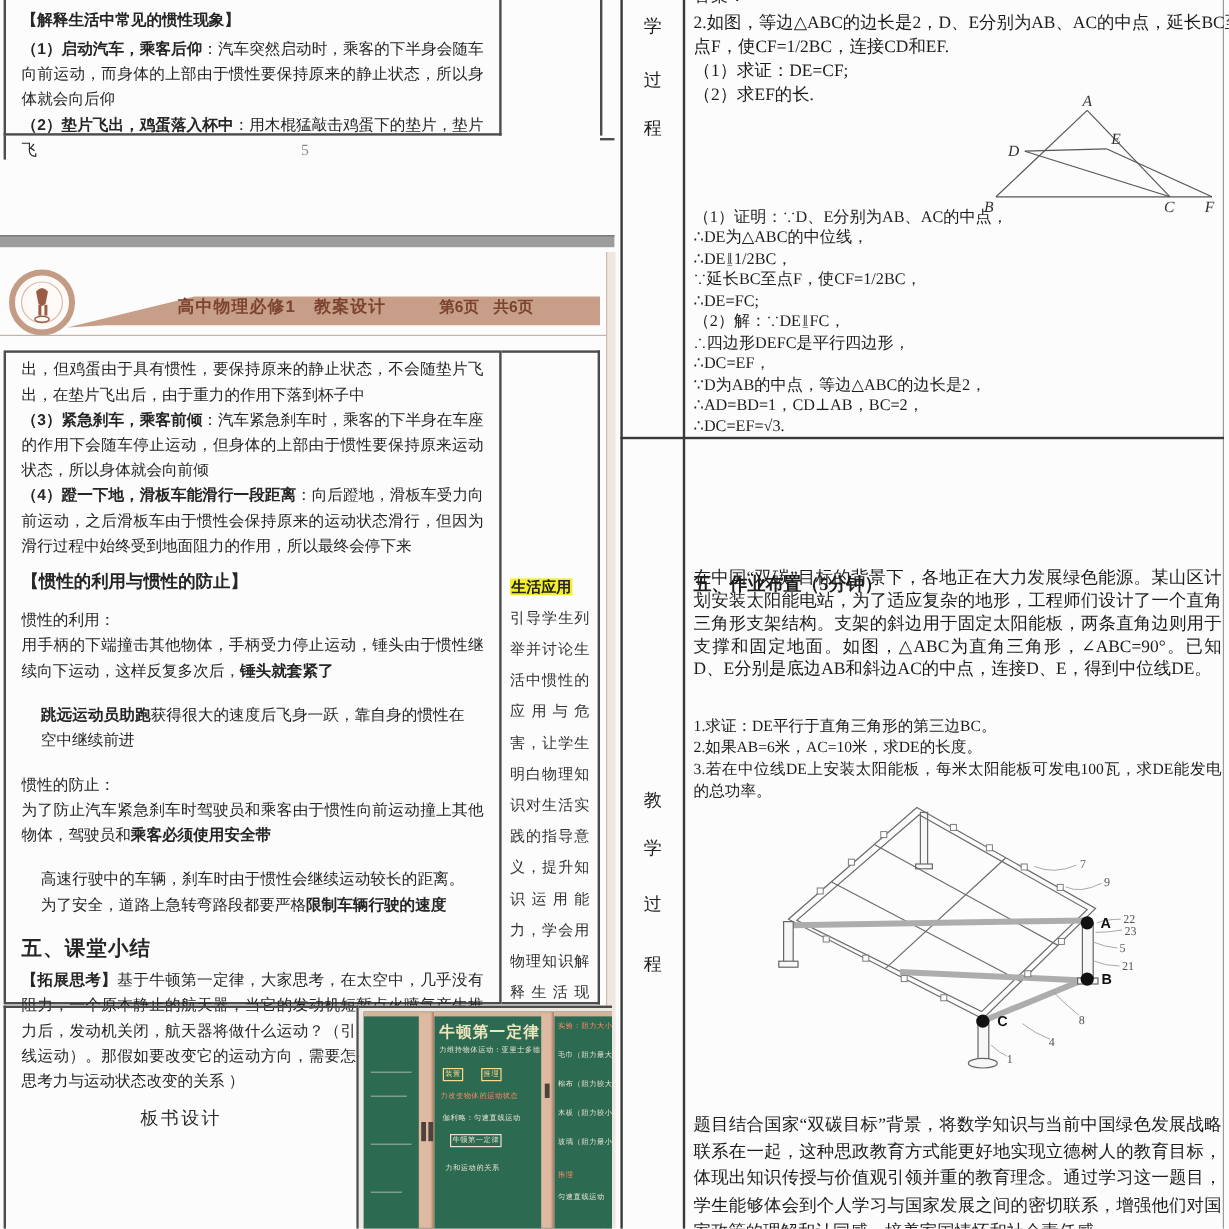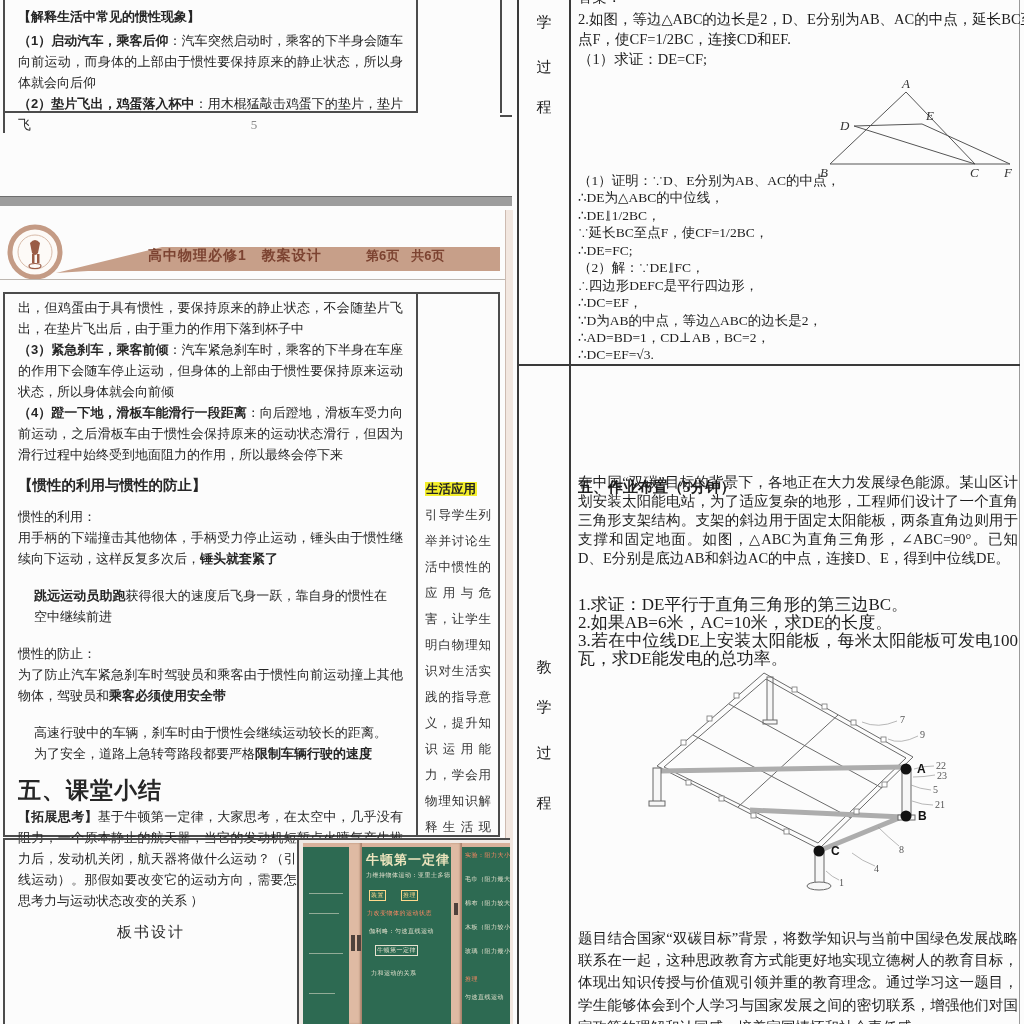--- a/index.html
+++ b/index.html
@@ -16,21 +16,21 @@
   .scandiv{left:0;top:196px;width:512px;height:9px;background:#9d9d9d;border-top:1px solid #6e6e6e}
   .hrule{left:0;top:279px;width:506px;height:1px;background:#bdb6b0}
   .bn-title{left:148px;top:247px;font-size:14px;font-weight:700;color:#7c4331;letter-spacing:1px}
   .bn-pages{left:366px;top:247px;font-size:13px;font-weight:700;color:#7c4331}
   .bn-pages span{margin-right:12px}
   .mainbox{left:3px;top:292px;width:415px;height:545px;border:2px solid #4c4c4c;box-sizing:border-box;padding:3px 13px 0 13px}
   .sidebox{left:418px;top:292px;width:82px;height:545px;border-top:2px solid #4c4c4c;border-right:2px solid #4c4c4c;border-bottom:2px solid #4c4c4c;box-sizing:border-box;padding-top:182px}
   .side-inner{width:66px;margin:0 auto;font-size:12.5px;line-height:26px;text-align:justify;color:#333}
   .hl{background:#f3ee2c;padding:0 1px;font-weight:700;color:#222}
   .h-mid{font-size:14.5px;font-weight:700;margin:10px 0}
-  .h-big{font-size:23px;font-weight:600;margin:7px 0 5px 0;letter-spacing:1px}
+  .h-big{font-size:17px;font-weight:600;margin:7px 0 5px 0;letter-spacing:1px}
   .bb-label-cell{left:3px;top:838px;width:296px;height:186px;border:2px solid #4c4c4c;border-bottom:none;box-sizing:border-box;display:flex;align-items:center;justify-content:center}
   .bb-label{font-size:15px;letter-spacing:2px;color:#2b2b2b}
   .bb-photo-cell{left:299px;top:838px;width:211px;height:186px;border-top:2px solid #4c4c4c;box-sizing:border-box;background:#efe9e4}
   .photo{left:303px;top:843px;width:207px;height:181px;background:#2d6a52;overflow:hidden}
   .photo .ftop{position:absolute;left:0;top:0;width:207px;height:4px;background:#d8b19b}
   .photo .strip{position:absolute;top:0;height:181px;background:#dfbaa3;box-shadow:inset -2px 0 2px #a9826c}
   .photo .handle{position:absolute;background:#4f423c}
   .bb-title{position:absolute;left:60px;top:8px;width:90px;text-align:center;color:#ece4bd;font-size:13px;font-weight:700;letter-spacing:1px;white-space:nowrap}
   .ck{position:absolute;font-size:6px;white-space:nowrap;letter-spacing:0.5px}
   .ck-w{color:#e6e2cf}
@@ -44,21 +44,21 @@
   .vline{background:#3a3a3a}
   .colchar{left:518px;width:52px;text-align:center;font-size:15px;color:#222;font-family:"Liberation Serif",serif}
   .probline{font-size:14.5px;line-height:20px;white-space:nowrap}
   .pline{font-size:13.5px;line-height:17.4px;white-space:nowrap}
   .pareq{display:inline-flex;flex-direction:column;align-items:center;font-size:9px;line-height:4.8px;transform:translateY(-2px);margin:0 1px}
   .pareq i{font-style:normal}
   .clipline{left:578px;top:0;height:7px;overflow:hidden;font-size:14.5px;line-height:20px}
   .clipline span{display:block;margin-top:-13px}
   .r2head{font-size:15px;font-weight:700}
   .r2par{width:440px;font-size:14.5px;line-height:19px;text-align:justify}
-  .r2item{font-size:17px;line-height:18px;width:440px;text-align:justify}
+  .r2item{font-size:13px;line-height:18px;width:440px;text-align:justify}
   .r2conc{width:440px;font-size:14.5px;line-height:22.2px;text-align:justify}
 </style>
 </head>
 <body>
 
 <div class="abs p5box cnp">
   <div style="font-weight:700;margin-bottom:3px">【解释生活中常见的惯性现象】</div>
   <p style="margin:0" class="cnp"><span class="b">（1）</span><span class="b">启动汽车，乘客后仰</span><span>：汽车突然启动时，乘客的下半身会随车向前运动，而身体的上部由于惯性要保持原来的静止状态，所以身体就会向后仰</span></p>
   <p style="margin:0" class="cnp"><span class="b">（2）</span><span class="b">垫片飞出，鸡蛋落入杯中</span><span>：用木棍猛敲击鸡蛋下的垫片，垫片飞</span></p>
 </div>
@@ -154,20 +154,21 @@
 <div class="abs colchar" style="top:744px">过</div>
 <div class="abs colchar" style="top:794px">程</div>
 
 <div class="abs clipline serif">
     <span>答案：</span>
   </div>
 <div class="abs serif" style="left:578px;top:9px;width:440px">
   <div class="probline">2.如图，等边△ABC的边长是2，D、E分别为AB、AC的中点，延长BC至</div>
   <div class="probline">点F，使CF=1/2BC，连接CD和EF.</div>
   <div class="probline">（1）求证：DE=CF;</div>
+  <div class="probline">（2）求EF的长.</div>
 </div>
 
 <svg class="abs" style="left:818px;top:76px" width="202" height="104">
   <g stroke="#555" stroke-width="1" fill="none">
     <line x1="12" y1="88" x2="88" y2="16"></line>
     <line x1="88" y1="16" x2="157" y2="88"></line>
     <line x1="12" y1="88" x2="192" y2="88"></line>
     <line x1="36" y1="50" x2="104" y2="48"></line>
     <line x1="36" y1="50" x2="157" y2="88"></line>
     <line x1="104" y1="48" x2="192" y2="88"></line>

